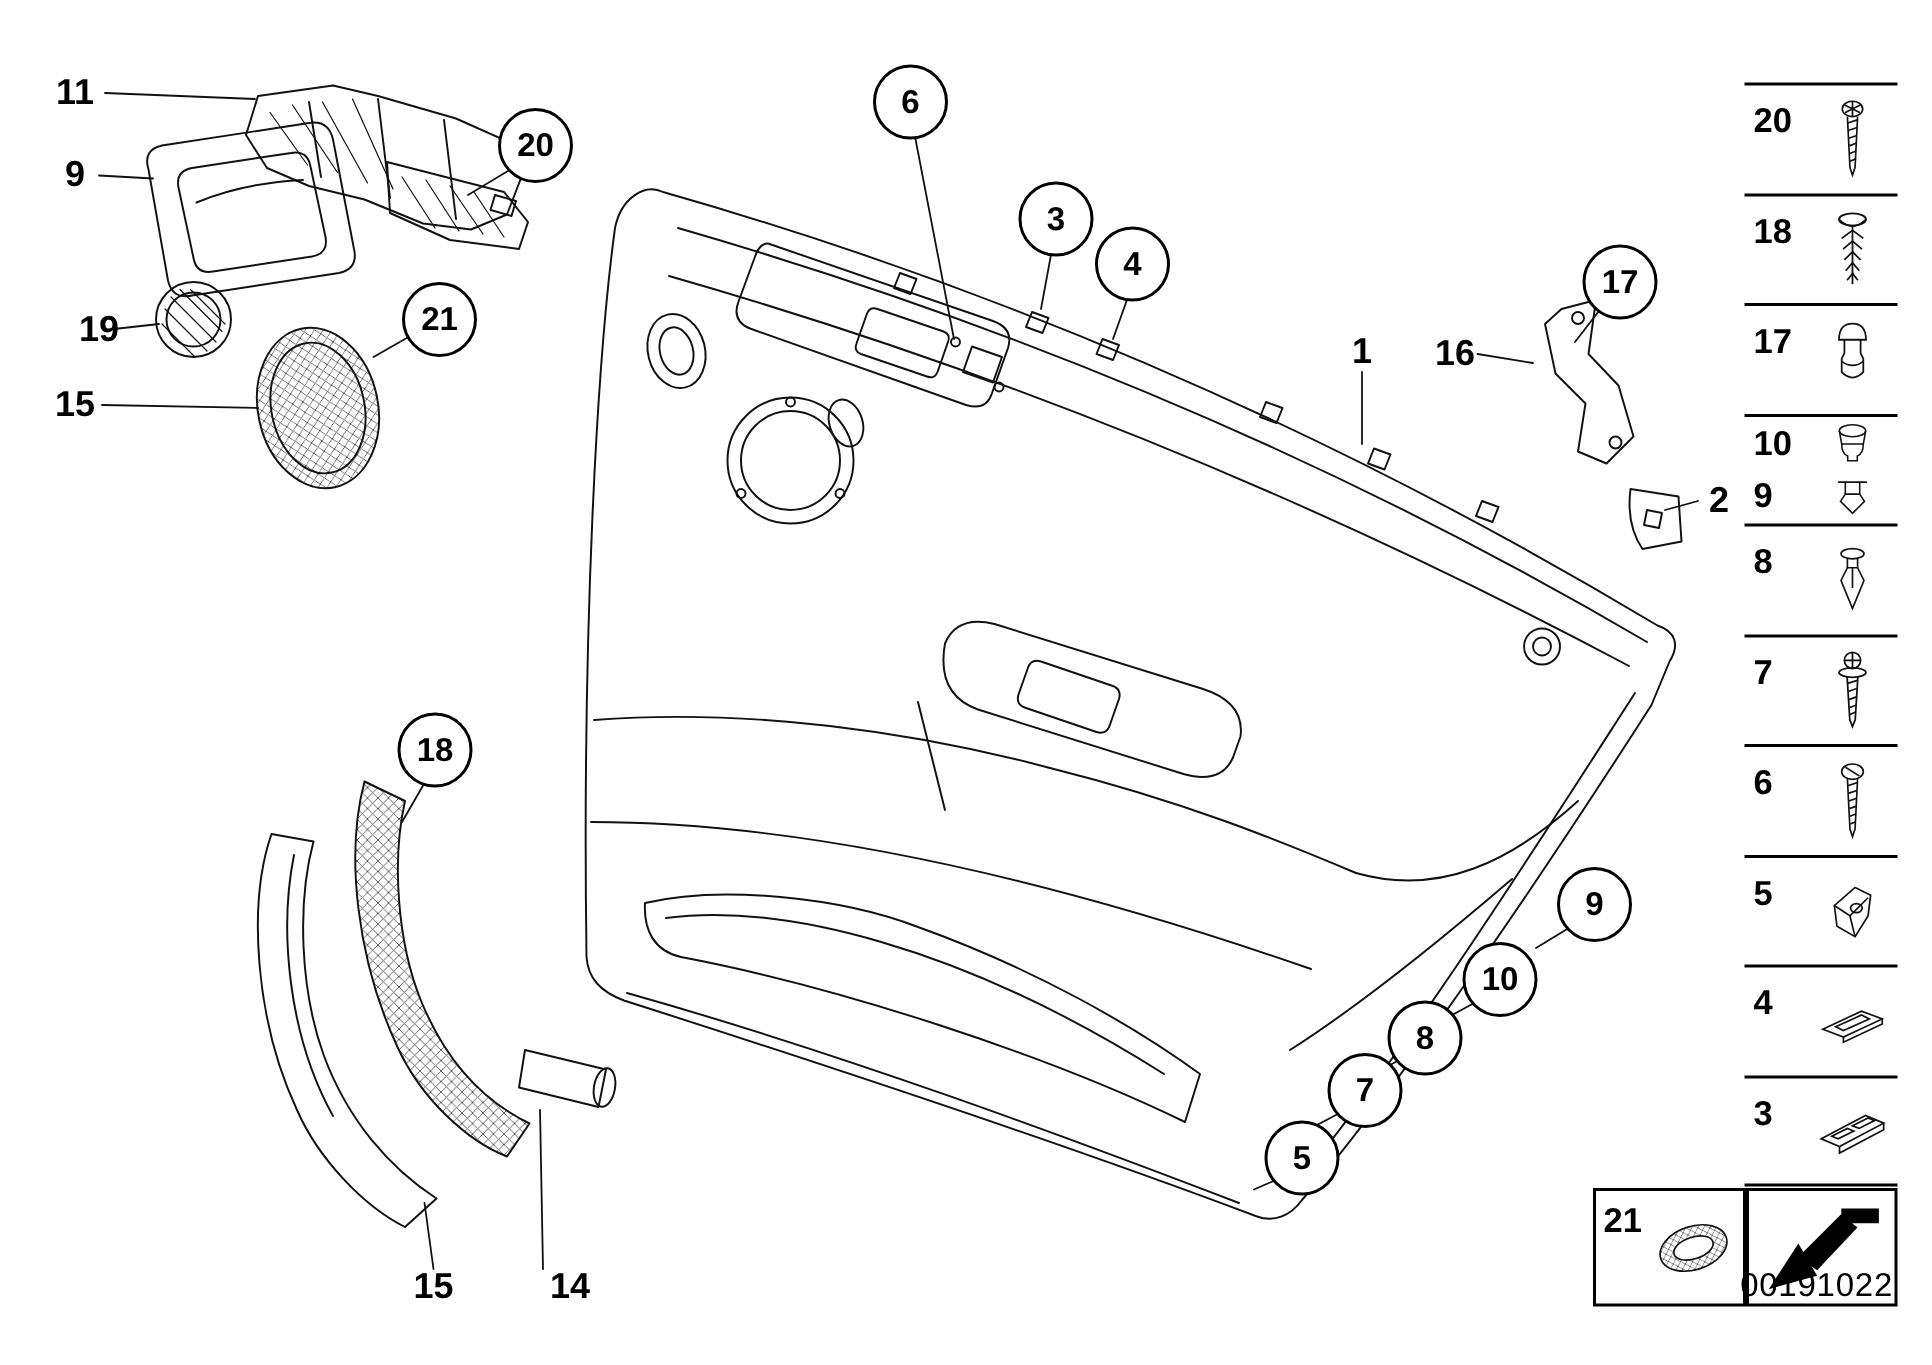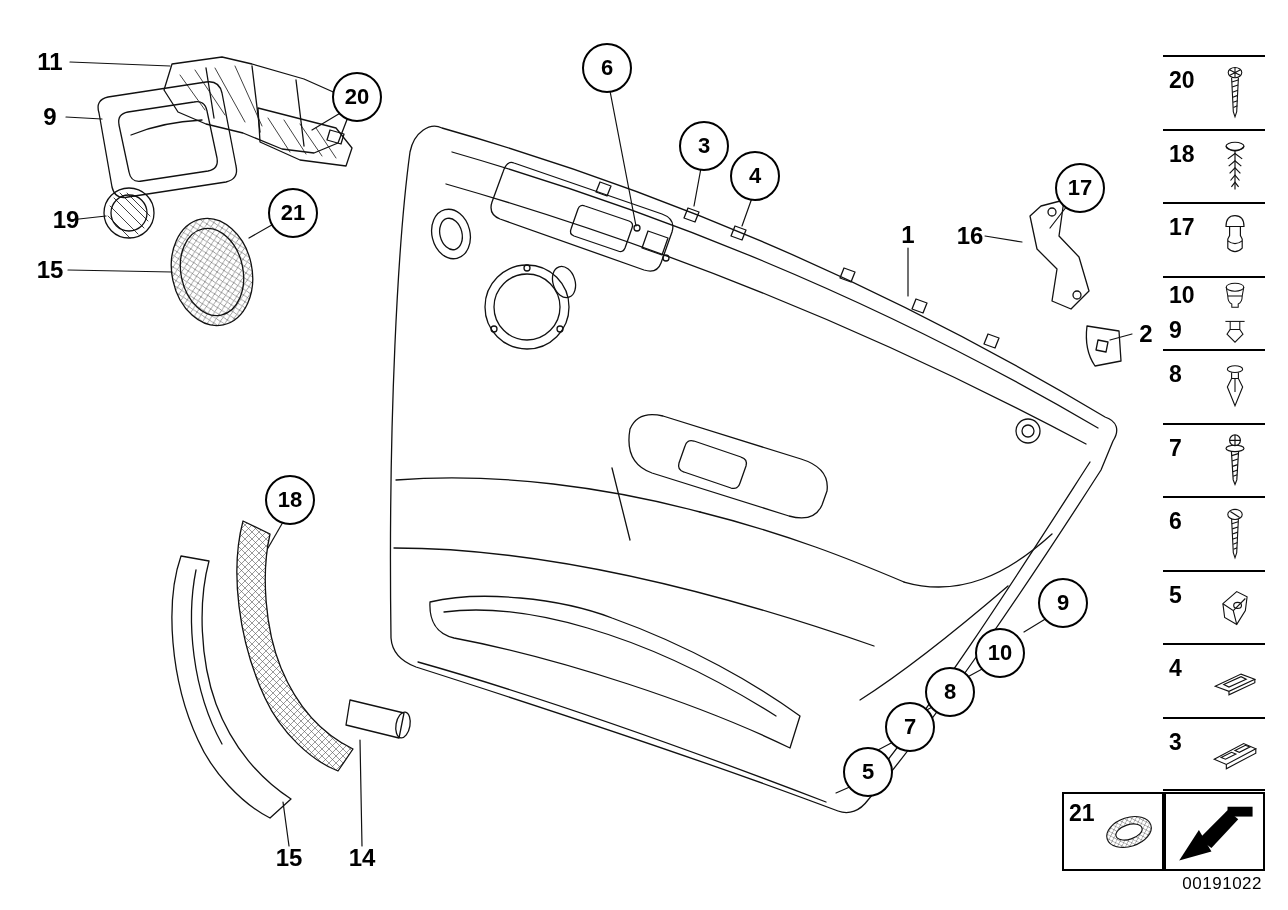--- a/index.html
+++ b/index.html
@@ -24,21 +24,21 @@
   .lrow .ic{flex:1;display:flex;justify-content:center;align-items:center;}
   .lrow svg{display:block;}
 
   
   .box21{position:absolute;left:1062px;top:792px;width:102px;height:79px;border:2px solid #000;
          box-sizing:border-box;display:flex;align-items:center;}
   .box21 .num{font-size:23px;font-weight:bold;padding-left:5px;align-self:flex-start;padding-top:6px;}
   .box21 .ic{flex:1;display:flex;justify-content:center;}
   .arrowbox{position:absolute;left:1164px;top:792px;width:101px;height:79px;border:2px solid #000;
             box-sizing:border-box;display:flex;align-items:center;justify-content:center;}
-  .docnum{position:absolute;right:26px;top:874px;font-size:17px;letter-spacing:.5px;}
+  .docnum{position:absolute;right:26px;top:844px;font-size:22px;letter-spacing:.5px;}
 </style>
 </head>
 <body>
 
 <div class="stage">
 
   <svg class="art" width="1288" height="910" viewBox="0 0 1288 910">
     <defs>
       <pattern id="xhatch" width="7" height="7" patternUnits="userSpaceOnUse">
         <path d="M0,7 L7,0 M0,0 L7,7" stroke="#555" stroke-width="0.6"></path>
@@ -180,21 +180,21 @@
   </svg>
 
   <div class="co" style="left:50px;top:62px">11</div>
   <div class="co" style="left:50px;top:117px">9</div>
   <div class="co" style="left:66px;top:220px">19</div>
   <div class="co" style="left:50px;top:270px">15</div>
   <div class="co" style="left:908px;top:235px">1</div>
   <div class="co" style="left:970px;top:236px">16</div>
   <div class="co" style="left:1146px;top:334px">2</div>
   <div class="co" style="left:289px;top:858px">15</div>
-  <div class="co" style="left:362px;top:858px">14</div>
+  <div class="co" style="left:380px;top:858px">14</div>
 
   <div class="co circled" style="left:357px;top:97px">20</div>
   <div class="co circled" style="left:293px;top:213px">21</div>
   <div class="co circled" style="left:607px;top:68px">6</div>
   <div class="co circled" style="left:704px;top:146px">3</div>
   <div class="co circled" style="left:755px;top:176px">4</div>
   <div class="co circled" style="left:1080px;top:188px">17</div>
   <div class="co circled" style="left:290px;top:500px">18</div>
   <div class="co circled" style="left:1063px;top:603px">9</div>
   <div class="co circled" style="left:1000px;top:653px">10</div>

